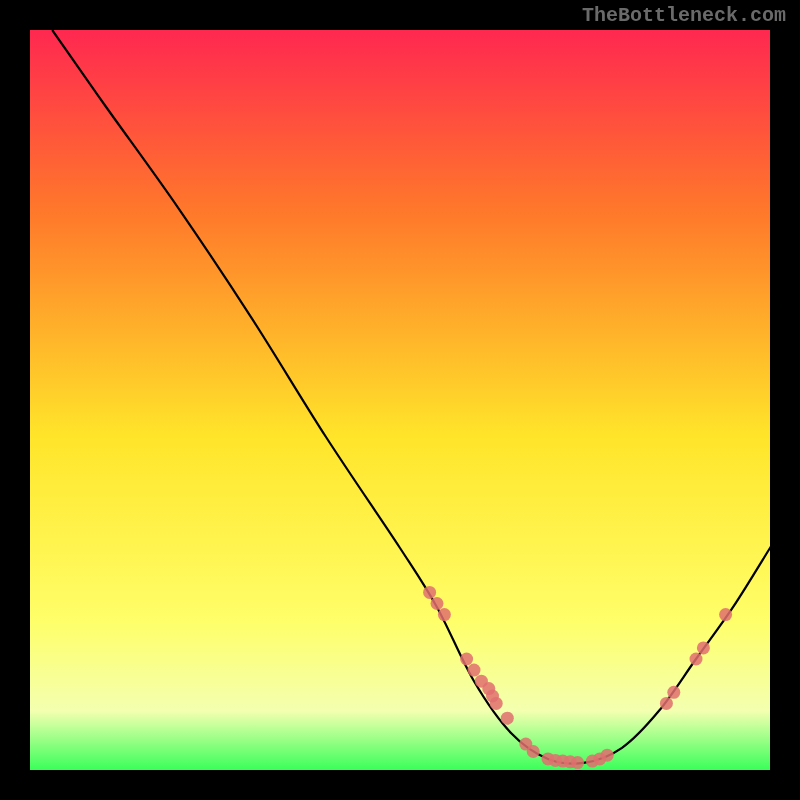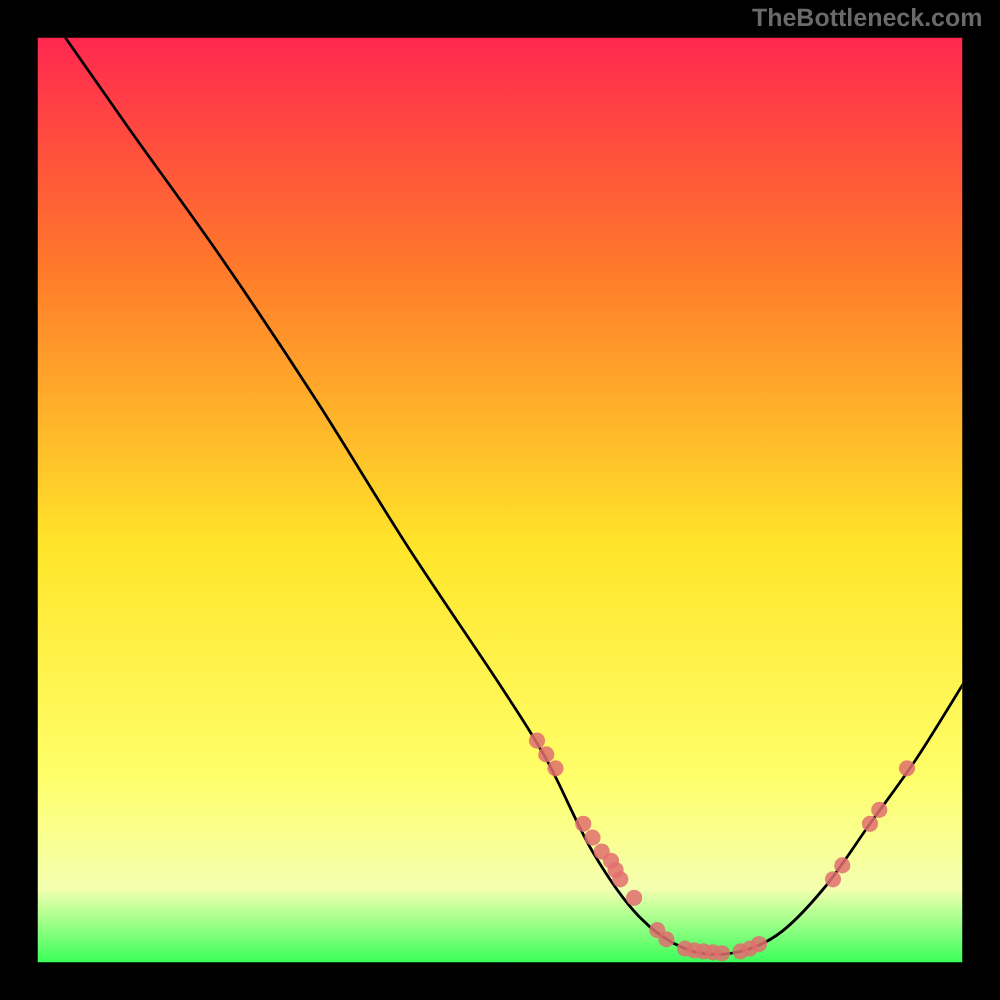--- a/index.html
+++ b/index.html
@@ -7,21 +7,21 @@
     width: 800px;
     height: 800px;
     background: #000000;
     overflow: hidden;
     position: relative;
   }
   .watermark {
     position: absolute;
     top: 4px;
     right: 14px;
-    font-family: Liberation Sans, sans-serif;
+    font-family: Liberation Mono, monospace;
     font-size: 20px;
     font-weight: bold;
     color: #6a6a6a;
     z-index: 10;
   }
   .chart-container {
     position: absolute;
     left: 30px;
     top: 30px;
     width: 740px;

